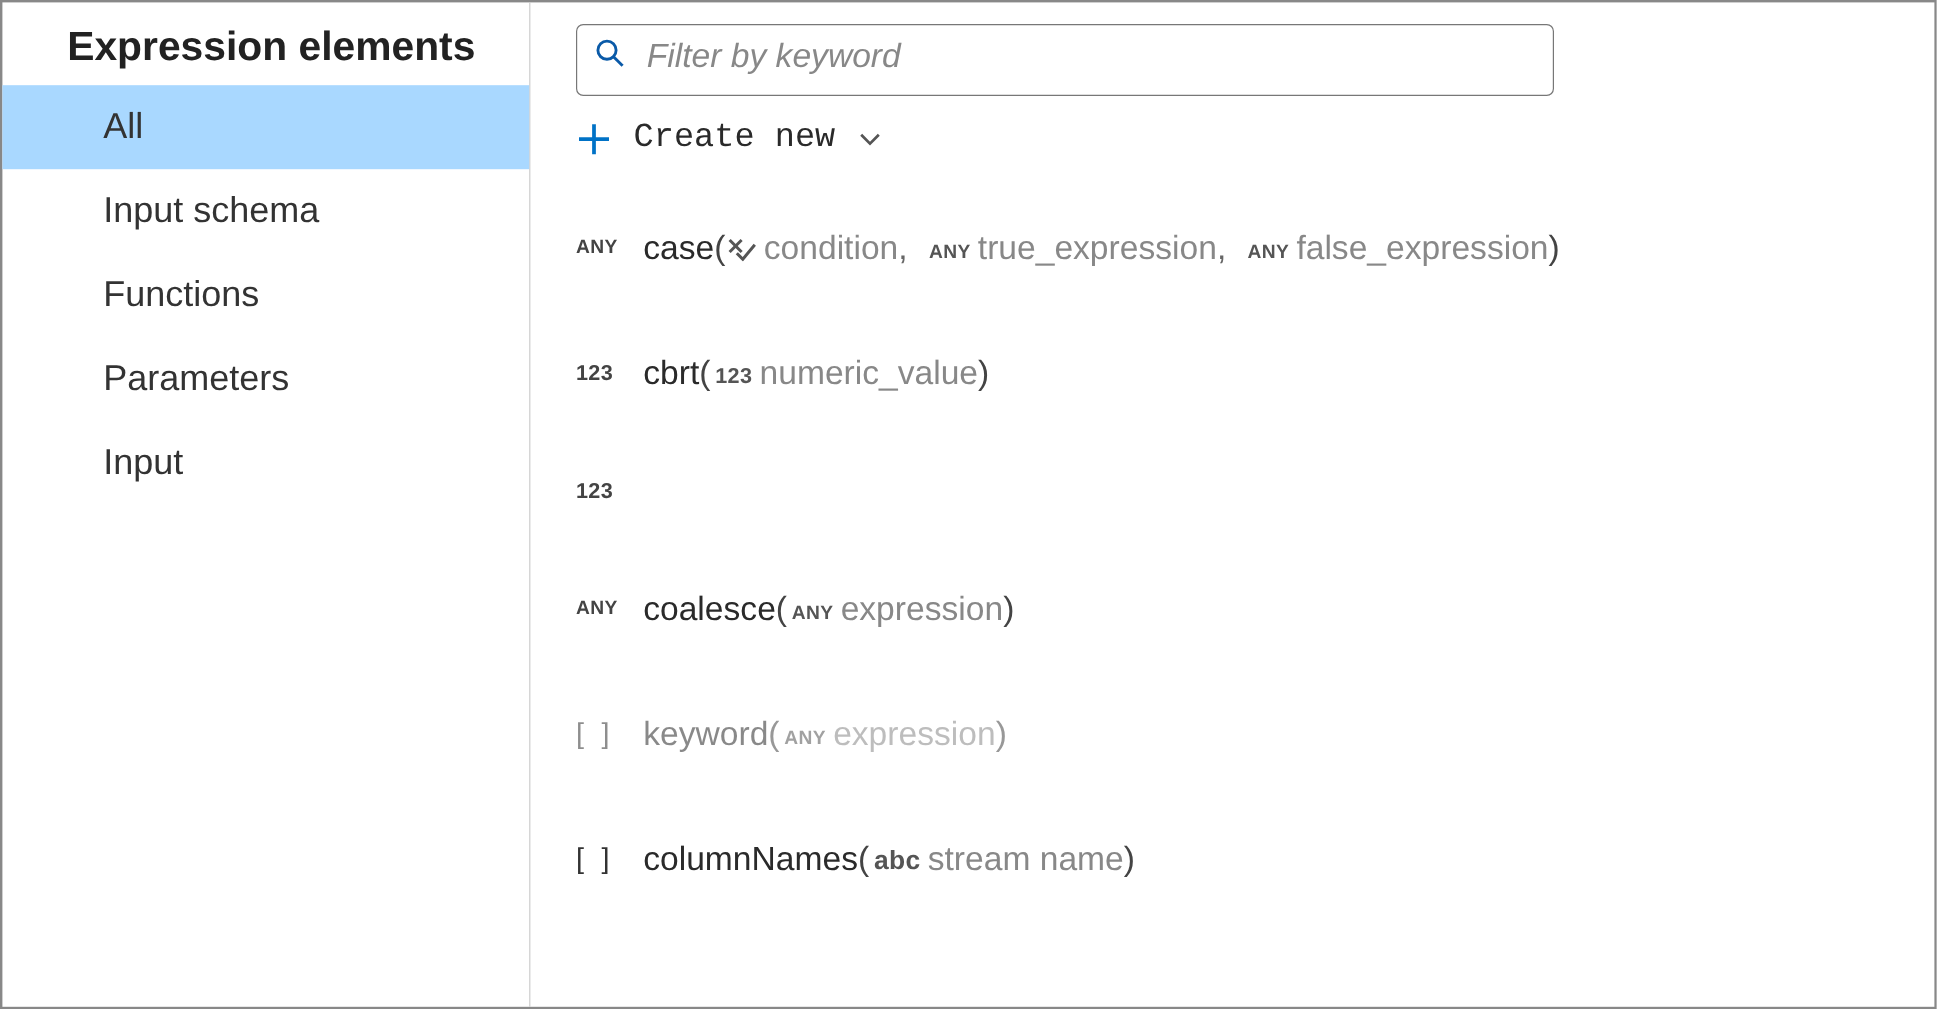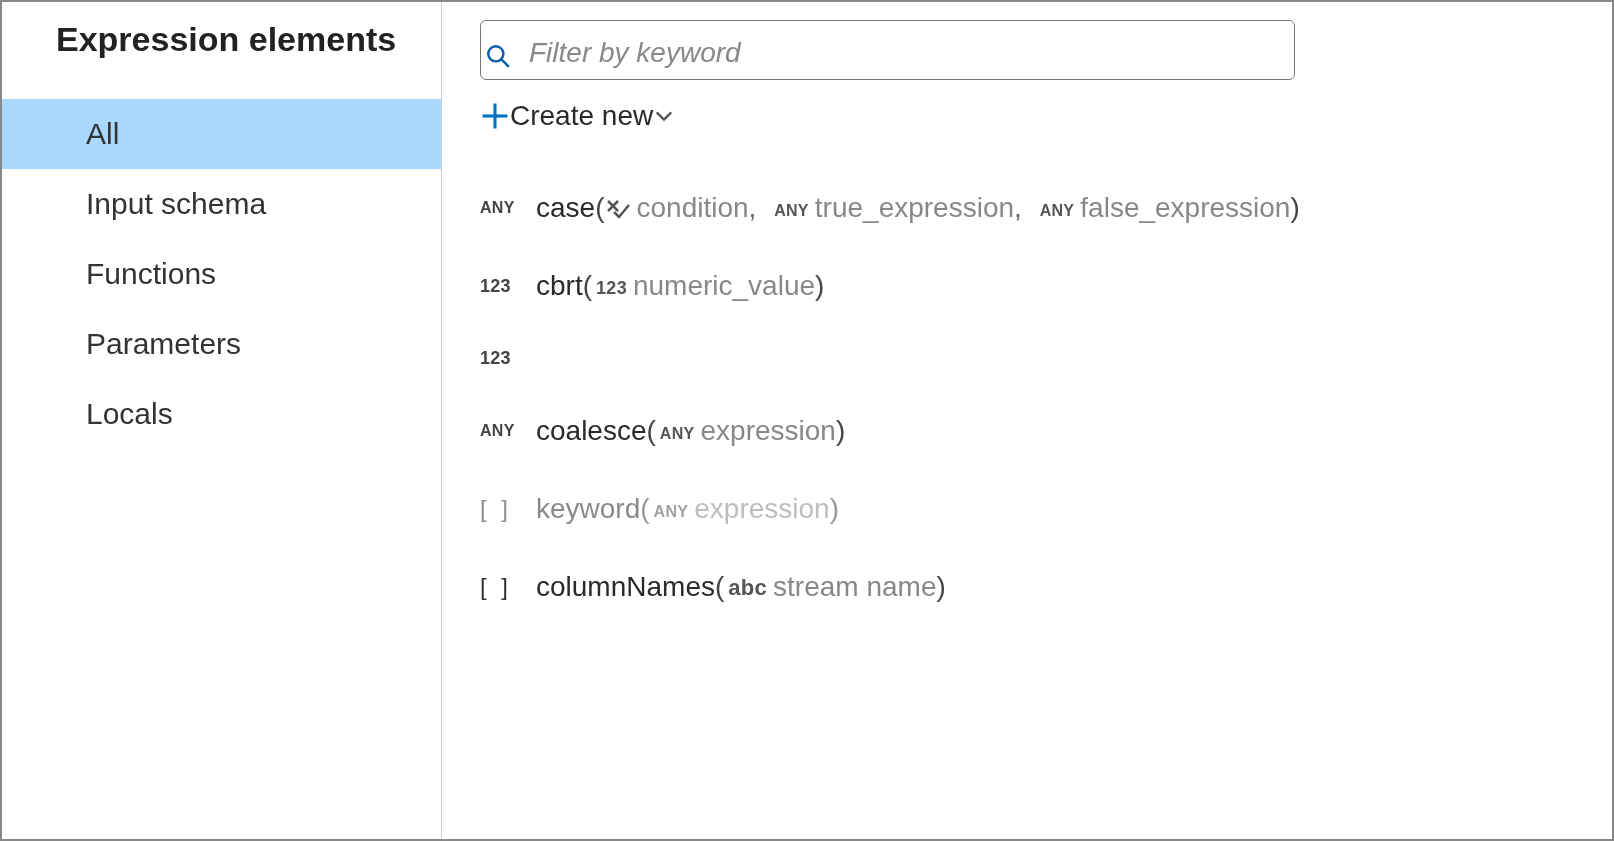--- a/index.html
+++ b/index.html
@@ -18,21 +18,21 @@
   }
   .sidebar {
     width: 440px;
     border-right: 1px solid #ccc;
     padding-top: 18px;
   }
   .sidebar-title {
     font-size: 34px;
     font-weight: 600;
     color: #222;
-    padding: 0 0 40px 54px;
+    padding: 0 0 12px 54px;
   }
   .sidebar-item {
     font-size: 30px;
     color: #333;
     padding: 18px 0 18px 84px;
     cursor: pointer;
   }
   .sidebar-item.active {
     background: #a9d8ff;
   }
@@ -41,24 +41,24 @@
     padding: 18px 54px 0 38px;
   }
   .main-title {
     font-size: 34px;
     font-weight: 600;
     color: #222;
     margin-bottom: 24px;
   }
   .search-box {
     display: flex;
-    align-items: flex-end;
+    align-items: flex-start;
     border: 1px solid #777;
     border-radius: 6px;
-    padding: 10px 4px;
+    padding: 10px 14px;
     width: 815px;
     height: 60px;
     margin-bottom: 20px;
   }
   .search-icon-svg {
     width: 26px;
     height: 26px;
     stroke: #0a5aa8;
     stroke-width: 2.2;
     fill: none;
@@ -71,23 +71,25 @@
     font-size: 28px;
     font-style: italic;
     color: #555;
     width: 100%;
     background: transparent;
   }
   .search-input::placeholder { color: #888; font-style: italic; }
   .create-row {
     display: flex;
     align-items: center;
+    gap: 18px;
     margin-bottom: 60px;
     cursor: pointer;
     width: fit-content;
+    font-family: Liberation Mono, monospace;
   }
   .plus-icon-svg {
     width: 30px;
     height: 30px;
     stroke: #0072c6;
     stroke-width: 2.5;
   }
   .create-label {
     font-size: 28px;
     color: #2a2a2a;
@@ -95,21 +97,21 @@
   .chevron-svg {
     width: 22px;
     height: 22px;
     stroke: #555;
     stroke-width: 2.5;
     fill: none;
   }
   .func-list {
     display: flex;
     flex-direction: column;
-    gap: 46px;
+    gap: 72px;
   }
   .func-row {
     display: flex;
     align-items: center;
     font-size: 28px;
     cursor: pointer;
   }
   .func-row.disabled { opacity: 0.55; cursor: default; }
   .type-badge {
     width: 56px;
@@ -149,21 +151,21 @@
 
 <div class="container">
 
   <div class="sidebar">
     <div class="sidebar-title">Expression elements</div>
     <div id="sidebar-items">
         <div class="sidebar-item active"><span>All</span></div>
         <div class="sidebar-item"><span>Input schema</span></div>
         <div class="sidebar-item"><span>Functions</span></div>
         <div class="sidebar-item"><span>Parameters</span></div>
-        <div class="sidebar-item"><span>Locals</span></div>
+        <div class="sidebar-item"><span>Input</span></div>
       </div>
   </div>
 
   <div class="main">
 
     <div class="search-box">
       <svg class="search-icon-svg" viewBox="0 0 24 24">
         <circle cx="10" cy="10" r="7"></circle>
         <line x1="15.2" y1="15.2" x2="22" y2="22"></line>
       </svg>

